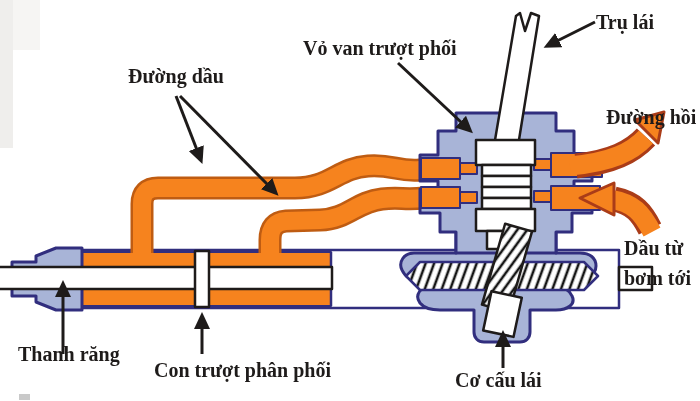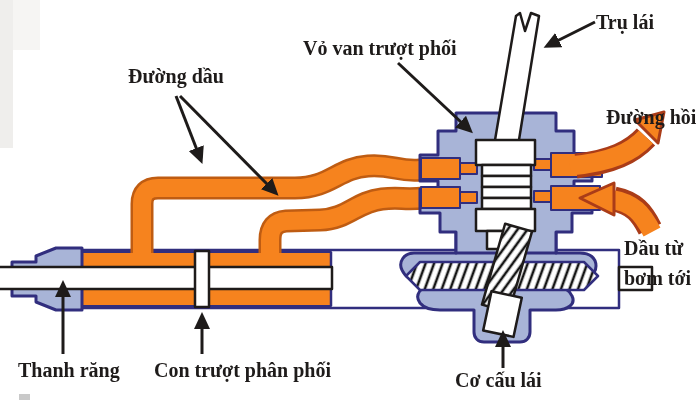--- a/index.html
+++ b/index.html
@@ -116,17 +116,17 @@
   </svg>
 
   <div class="label" style="left:128px;top:62px;">Đường dầu</div>
   <div class="label" style="left:303px;top:34px;">Vỏ van trượt phối</div>
   <div class="label" style="left:596px;top:8px;">Trụ lái</div>
   <div class="label" style="left:606px;top:103px;">Đường hồi</div>
   <div class="label" style="left:624px;top:205px;line-height:30px;margin-top:28px;">
     <span style="display:block;">Dầu từ</span>
     <span style="display:block;">bơm tới</span>
   </div>
-  <div class="label" style="left:18px;top:356px;">Thanh răng</div>
+  <div class="label" style="left:18px;top:340px;">Thanh răng</div>
   <div class="label" style="left:455px;top:366px;">Cơ cấu lái</div>
   <div class="label" style="left:154px;top:356px;">Con trượt phân phối</div>
 
 </div>
 
 </body></html>

